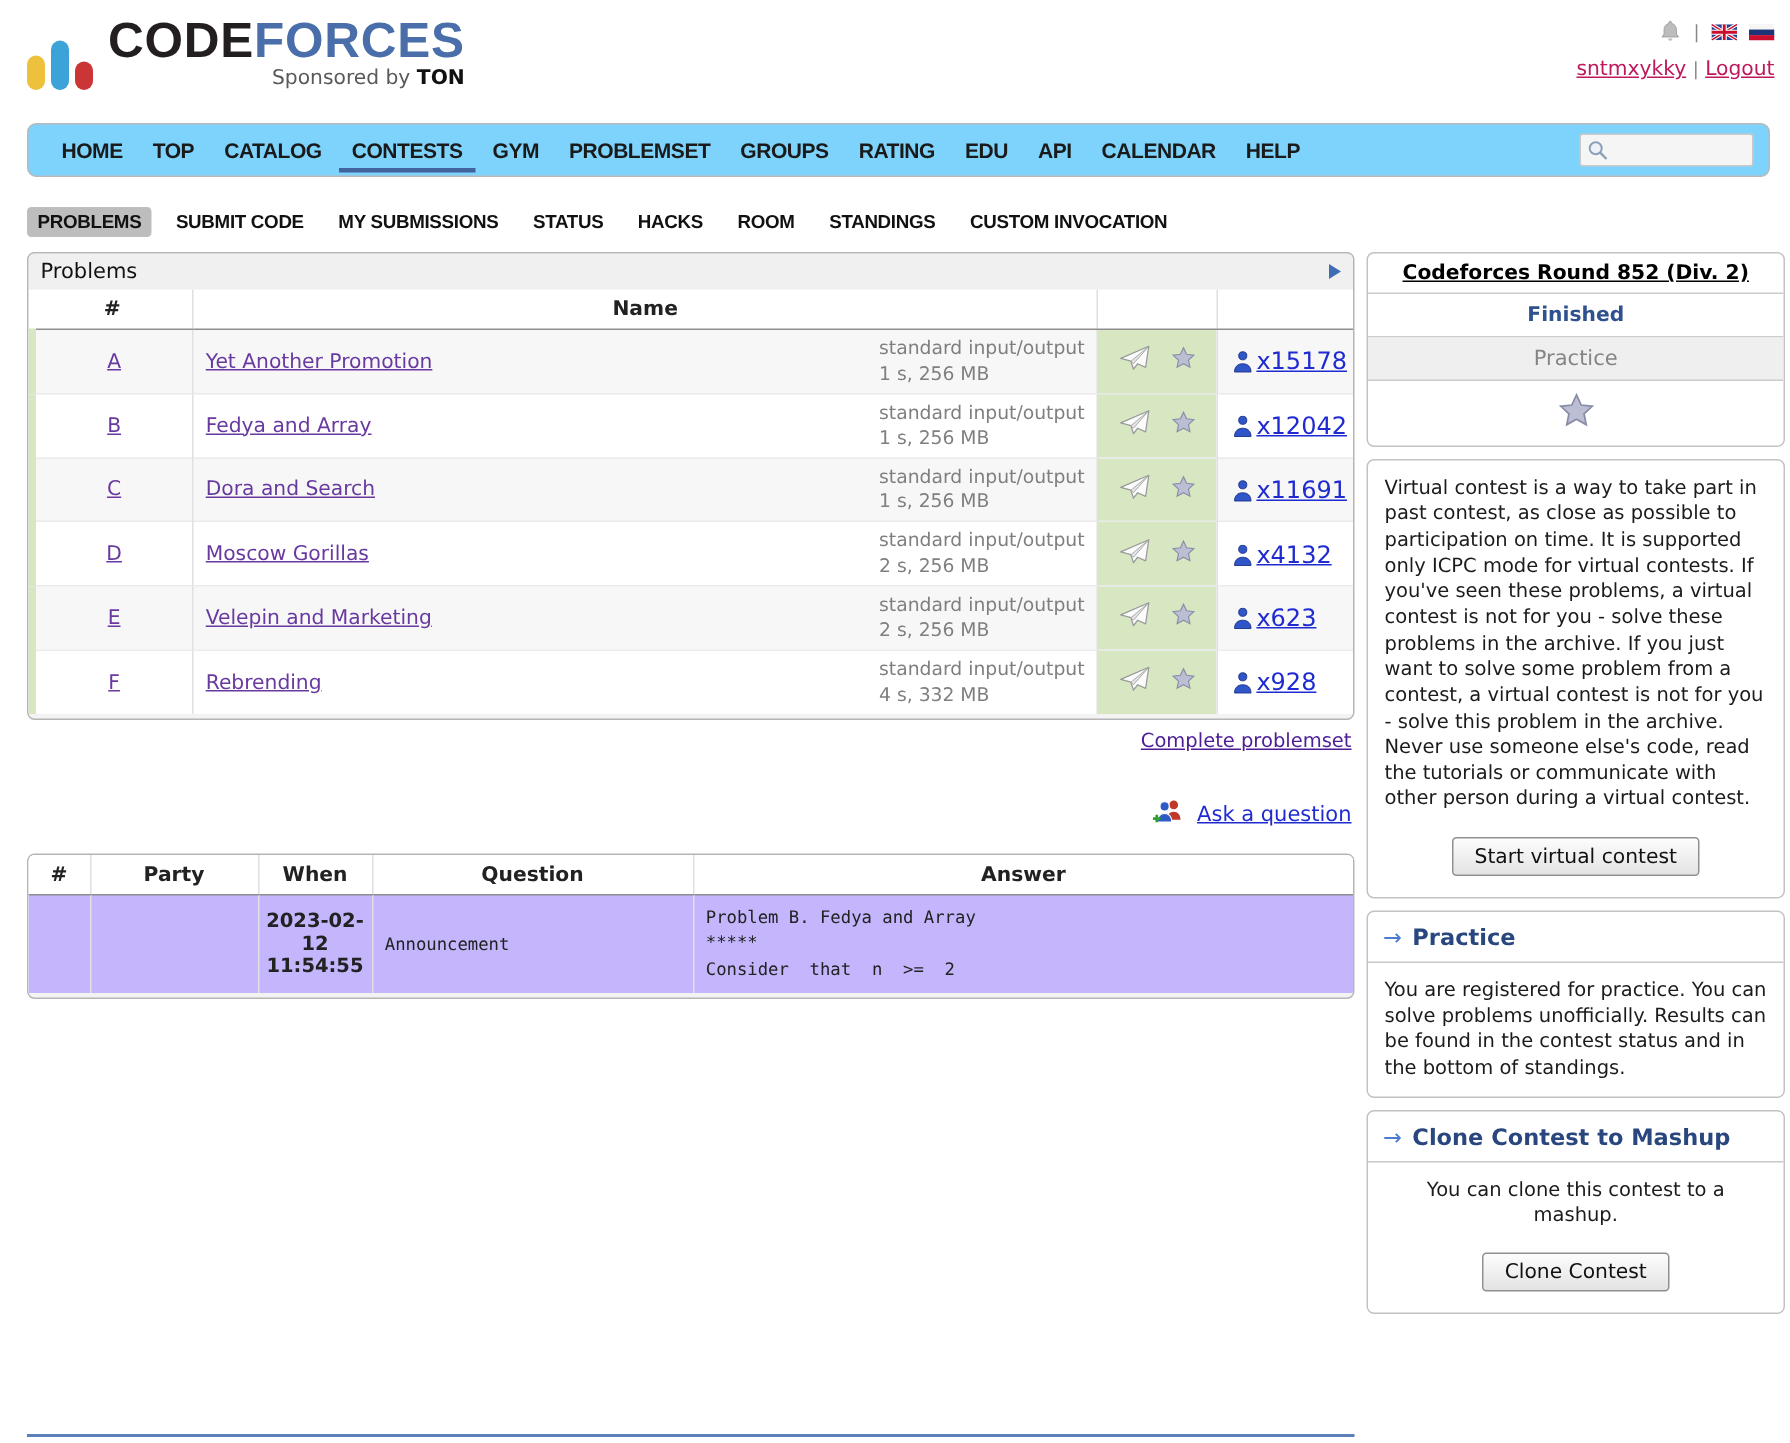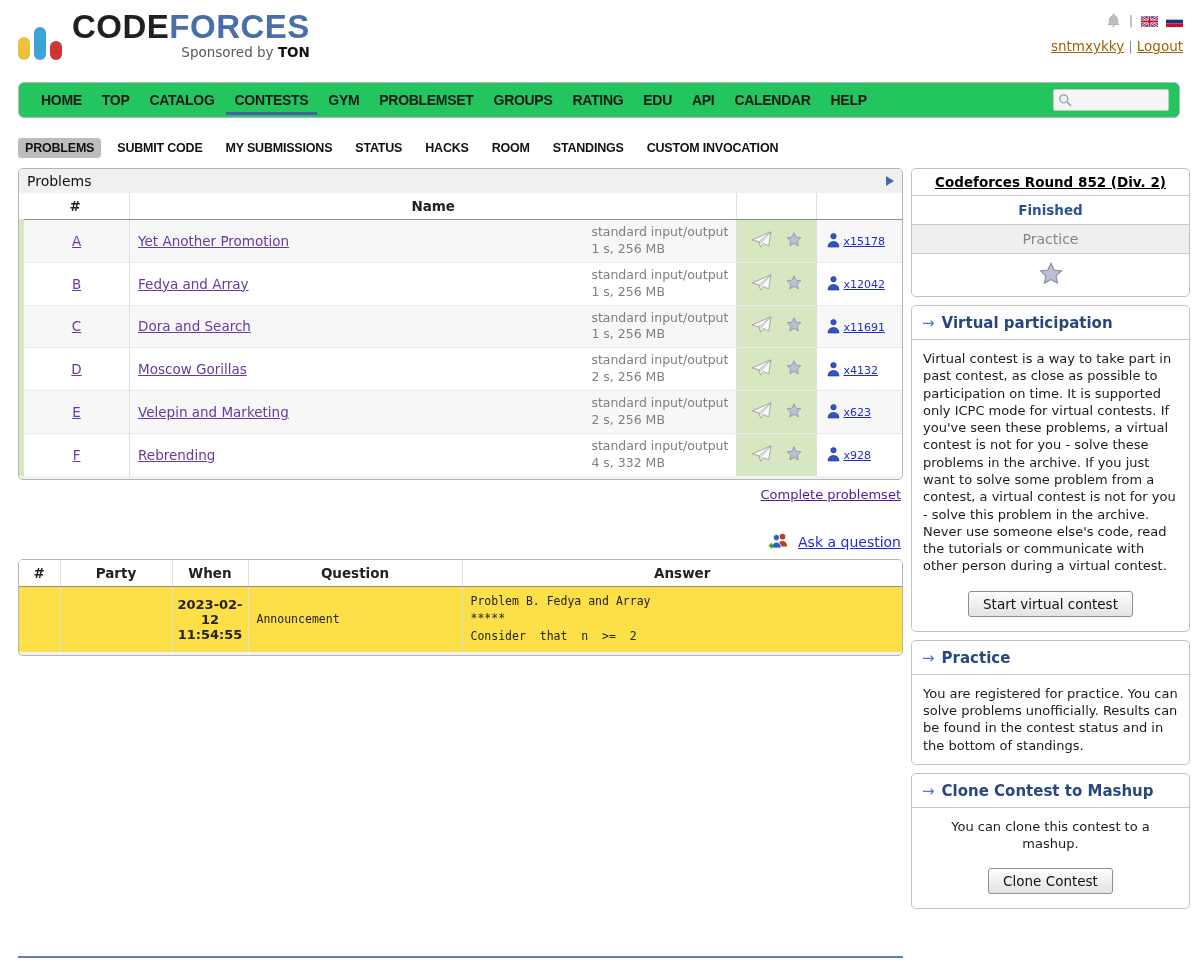--- a/index.html
+++ b/index.html
@@ -19,26 +19,26 @@
   .logo-text { line-height:1; }
   .logo-line1 { font-size:33px; font-weight:bold; letter-spacing:.5px; font-family:"Liberation Sans",sans-serif; }
   .logo-code { color:#231f20; }
   .logo-forces { color:#4a6ea9; }
   .sponsor { display:block; text-align:right; font-size:13.5px; color:#58595b; margin-top:3px; }
   .sponsor b { color:#111; }
   .top-right { text-align:right; padding-top:2px; }
   .lang-row { display:flex; justify-content:flex-end; align-items:center; gap:8px; height:18px; }
   .sep { color:#888; font-size:12px; }
   .user-row { margin-top:8px; font-size:13.5px; }
-  .user-row a { color:#a16207;text-align:right; }
+  .user-row a { color:#be185d;text-align:right; }
   .flag { display:inline-block; line-height:0; cursor:pointer; }
 
   
   .main-nav { position:relative; margin:6px 13px 0 18px; height:36px; border:1px solid #b9b9b9; border-radius:6px;
-              display:flex; align-items:stretch; padding:0 12px; background:#22c55e; }
+              display:flex; align-items:stretch; padding:0 12px; background:#7dd3fc; }
   .main-nav ul { list-style:none; display:flex; height:100%; }
   .main-nav li { display:flex; align-items:center; padding:0 1px; }
   .main-nav li a { text-decoration:none; color:#1a1a1a; font-weight:bold; font-size:14px; letter-spacing:-.3px;
                    padding:7px 9px 4px; border-bottom:3px solid transparent; font-family:"Liberation Sans",sans-serif; }
   .main-nav li a.active { border-bottom-color:#41639e; }
   .search-box { position:absolute; right:10px; top:6px; width:116px; height:22px; background:#f5f5f5;
                 border:1px solid #c9c9c9; border-radius:2px; display:flex; align-items:center; padding:0 4px; }
   .search-box input { border:0; background:transparent; outline:none; width:90px; height:18px; font-size:12px; }
 
   
@@ -69,33 +69,33 @@
   .ptable tr.even td { background:#fff; }
   .ptable td.letter { border-left:5px solid #d6e7c2; }
   .ptable td.letter a { color:#68399f; font-size:13.5px; }
   .ptable td.namec { width:607px; padding:4px 8px 4px 8px; }
   .name-wrap { display:flex; align-items:center; justify-content:space-between; min-height:29px; }
   .pname { color:#68399f; font-size:13.5px; }
   .limits { text-align:left; color:#7f7f7f; font-size:12.5px; line-height:1.35; }
   .ptable td.act { width:80px; background:#d6e7c2 !important; text-align:center; padding:2px 0; }
   .act .icon { display:inline-block; margin:0 5px; vertical-align:middle; cursor:pointer; }
   .ptable td.solved { width:85px; padding:2px 4px 2px 10px; white-space:nowrap; }
-  .ptable td.solved a { color:#1f2bd0; font-size:11px; }
+  .ptable td.solved a { color:#1f2bd0; font-size:16px; }
   .ptable td.solved svg { vertical-align:-3px; margin-right:3px; }
 
   .after-table { text-align:right; margin:7px 2px 0 0; }
   .after-table a { color:#4c1d95; font-size:13px; }
-  .ask-row { text-align:right; margin:30px 2px 8px 0; }
+  .ask-row { text-align:right; margin:30px 2px 18px 0; }
   .ask-row a { color:#1f2bd0; font-size:14px; }
   .ask-row svg { vertical-align:-4px; margin-right:4px; }
 
   
   .qtable th.c-num { width:41px; } .qtable th.c-party { width:112px; }
   .qtable th.c-when { width:76px; } .qtable th.c-q { width:214px; }
-  .qtable td { background:#fde047; vertical-align:middle; }
+  .qtable td { background:#c4b5fd; vertical-align:middle; }
   .qtable td.when { font-weight:bold; text-align:center; font-size:13px; padding:4px 2px; }
   .qtable td.q, .qtable td.ans { font-family:"DejaVu Sans Mono","Liberation Mono",monospace; font-size:11.5px; padding:6px 8px; }
   .qtable td.ans div { white-space:pre; line-height:1.55; }
   .qtable tr.data td { height:58px; }
 
   
   .sidebox { border:1px solid #c2c2c2; border-radius:5px; background:#fff; margin-bottom:8px; overflow:hidden; }
   .crow { text-align:center; padding:5px 8px; border-bottom:1px solid #ccc; font-size:13.5px; }
   .crow:last-child { border-bottom:0; }
   .crow.title a { color:#000; font-weight:bold; }
@@ -467,23 +467,20 @@
         <div class="crow starrow">
           <span style="cursor:pointer;line-height:0;display:inline-block;">
             <svg width="24" height="23" viewBox="0 0 20 19">
                 <path d="M10 1l2.6 5.6 6.1.7-4.5 4.2 1.2 6-5.4-3-5.4 3 1.2-6L1.3 7.3l6.1-.7z" fill="#bcbfd4" stroke="#898da8"></path>
               </svg>
           </span>
         </div>
       </div>
 
       <div class="sidebox">
-        <div class="cap">
-          <span class="arr">→</span><span>Virtual participation</span>
-        </div>
         <div class="sbody">Virtual contest is a way to take part in past contest, as close as possible to participation on time. It is supported only ICPC mode for virtual contests. If you've seen these problems, a virtual contest is not for you - solve these problems in the archive. If you just want to solve some problem from a contest, a virtual contest is not for you - solve this problem in the archive. Never use someone else's code, read the tutorials or communicate with other person during a virtual contest.</div>
         <div class="btn-row">
           <button class="cf">Start virtual contest</button>
         </div>
       </div>
 
       <div class="sidebox">
         <div class="cap">
           <span class="arr">→</span><span>Practice</span>
         </div>

